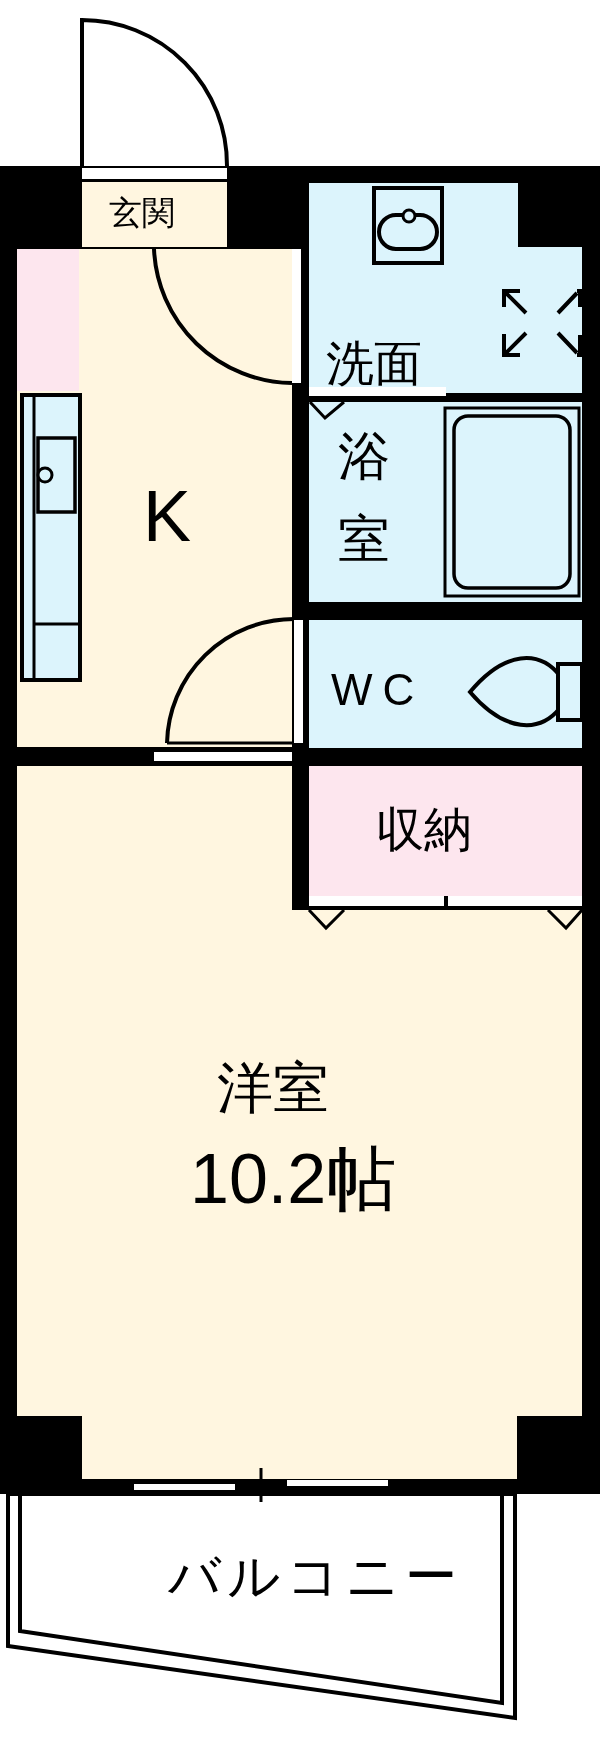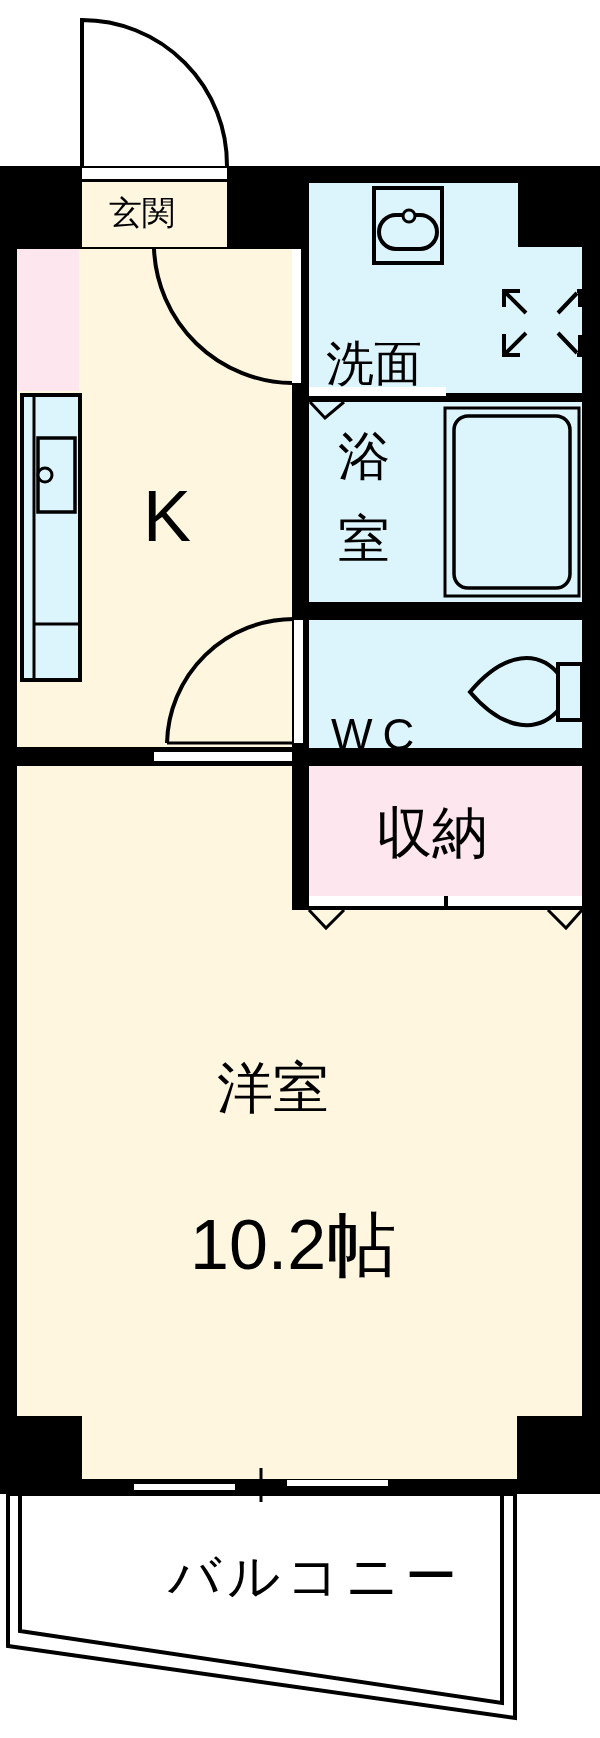--- a/index.html
+++ b/index.html
@@ -5,21 +5,21 @@
   html, body { margin: 0; padding: 0; background: #ffffff; }
   body { width: 600px; height: 1738px; position: relative; overflow: hidden; }
   .plan { position: absolute; left: 0; top: 0; width: 600px; height: 1738px; }
   .lbl { position: absolute; font-family: "DejaVu Sans", sans-serif; color: #000; white-space: nowrap; line-height: 1; }
   .lbl-genkan { left: 109px; top: 206px; font-size: 33px; }
   .lbl-senmen { left: 326px; top: 288px; font-size: 48px; margin-top: 47px; }
   .lbl-yoku1 { left: 338px; top: 427px; font-size: 52px; }
   .lbl-yoku2 { left: 338px; top: 510px; font-size: 52px; }
   .lbl-k { left: 143px; top: 485px; font-size: 72px; font-family: "Liberation Sans", sans-serif; }
   .lbl-wc { left: 331px; top: 665px; font-size: 44px; font-family: "Liberation Sans", sans-serif; letter-spacing: 10px; }
-  .lbl-shuno { left: 376px; top: 800px; font-size: 56px; }
+  .lbl-shuno { left: 376px; top: 800px; font-size: 48px; }
   .lbl-yoshitsu { left: 217px; top: 1060px; font-size: 56px; }
   .lbl-size { left: 190px; top: 1210px; font-size: 70px; font-family: "Liberation Sans", sans-serif; }
   .lbl-balcony { left: 120px; top: 1548px; font-size: 52px; letter-spacing: 6px; }
 </style>
 </head>
 <body>
 
 <svg class="plan" viewBox="0 0 600 1738" width="600" height="1738" xmlns="http://www.w3.org/2000/svg">
 
   <rect x="0" y="166" width="600" height="1328" fill="#000"></rect>
@@ -85,17 +85,17 @@
 
   <polygon points="8,1494 8,1646 515,1718 515,1494" fill="none" stroke="#000" stroke-width="4"></polygon>
   <polygon points="20,1494 20,1631 502,1703 502,1494" fill="none" stroke="#000" stroke-width="4"></polygon>
 </svg>
 
 <div class="lbl lbl-genkan" style="top:196px;">玄関</div>
 <div class="lbl lbl-senmen" style="top:292px;">洗面</div>
 <div class="lbl lbl-yoku1" style="top:430px;">浴</div>
 <div class="lbl lbl-yoku2" style="top:513px;">室</div>
 <div class="lbl lbl-k" style="top:480px;">K</div>
-<div class="lbl lbl-wc" style="top:668px;margin-top:45px;">WC</div>
+<div class="lbl lbl-wc" style="top:668px;">WC</div>
 <div class="lbl lbl-shuno" style="top:805px;">収納</div>
 <div class="lbl lbl-yoshitsu" style="top:1060px;">洋室</div>
-<div class="lbl lbl-size" style="top:1210px;">10.2帖</div>
+<div class="lbl lbl-size" style="top:1144px;">10.2帖</div>
 <div class="lbl lbl-balcony" style="top:1550px;margin-left:48px;">バルコニー</div>
 
 </body></html>

